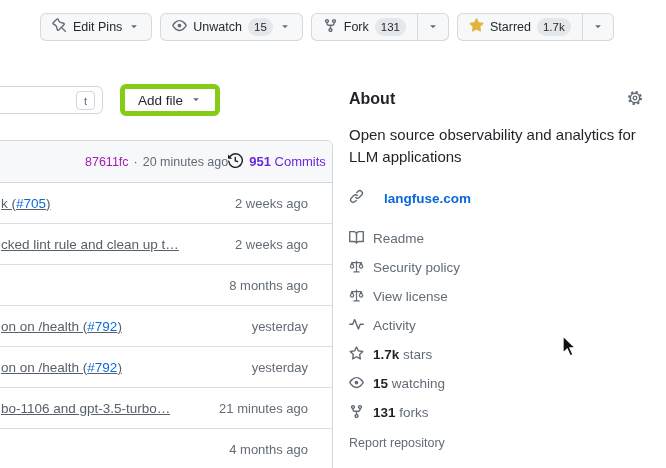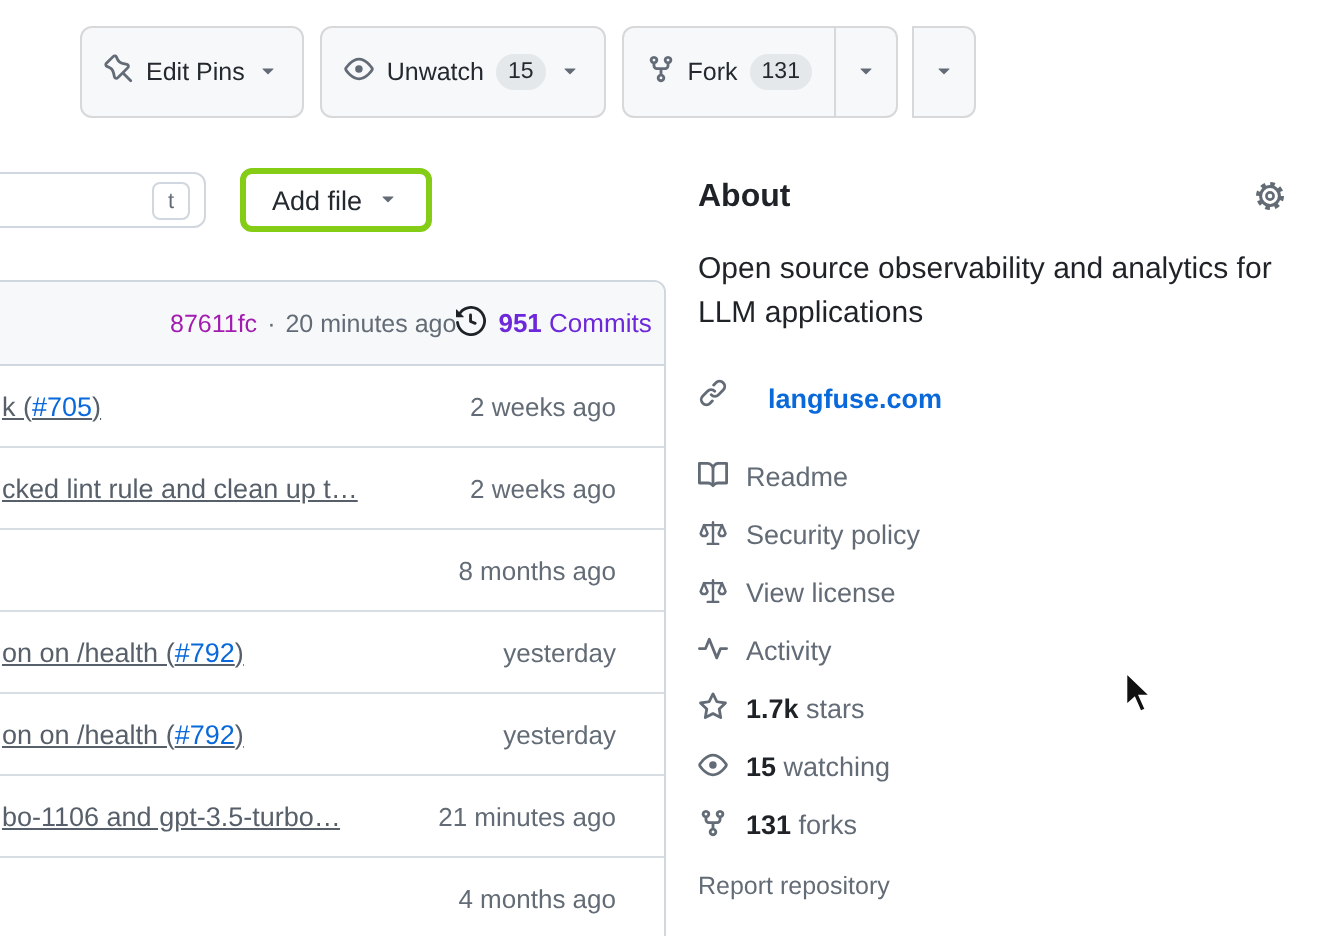--- a/index.html
+++ b/index.html
@@ -5,21 +5,21 @@
   * { box-sizing: border-box; }
   body { margin:0; background:#fff; }
   .stage {
     position:relative; width:666px; height:468px; overflow:hidden;
     background:#fff; font-family:"Liberation Sans","DejaVu Sans",sans-serif;
     color:#1f2328; -webkit-font-smoothing:antialiased;
   }
   
   .actions { position:absolute; top:13px; left:40px; display:flex; gap:8px; }
   .btn {
-    display:inline-flex; align-items:center; gap:6px; height:46px;
+    display:inline-flex; align-items:center; gap:6px; height:28px;
     padding:0 11px; background:#f6f8fa; border:1px solid rgba(31,35,40,0.15);
     border-radius:6px; font-size:12.5px; font-weight:500; color:#24292f;
     white-space:nowrap; cursor:pointer;
   }
   .btn-group { display:flex; }
   .btn-group .btn-main { border-radius:6px 0 0 6px; }
   .btn-group .btn-caret { border-radius:0 6px 6px 0; margin-left:-1px; padding:0 9px; }
   .counter {
     background:rgba(175,184,193,0.25); border-radius:2em; padding:0 6px;
     font-size:11.5px; line-height:18px; font-weight:500; color:#24292f;
@@ -33,21 +33,21 @@
     border:1px solid #d0d7de; border-radius:6px; background:#fff;
   }
   .kbd {
     position:absolute; right:7px; top:4px; width:19px; height:19px;
     border:1px solid #d0d7de; border-radius:4px; font-size:11px; color:#636c76;
     display:flex; align-items:center; justify-content:center; background:#fff;
   }
   .addfile-btn {
     position:absolute; left:120px; top:84px; height:32px;
     display:inline-flex; align-items:center; gap:7px; padding:0 13px;
-    background:#fff; border:3px solid #84cc16; border-radius:6px;
+    background:#fff; border:5px solid #84cc16; border-radius:6px;
     font-size:13.5px; font-weight:500; color:#24292f; cursor:pointer;
   }
   .code-group { position:absolute; left:215px; top:84px; display:flex; }
   .code-btn {
     display:inline-flex; align-items:center; gap:7px; height:32px; padding:0 12px;
     background:#1f883d; color:#fff; border:1px solid rgba(31,35,40,0.15);
     font-size:13.5px; font-weight:500; cursor:pointer;
   }
   .code-main { border-radius:6px 0 0 6px; border-right:1px solid rgba(0,0,0,0.18); }
   .code-caret { border-radius:0 6px 6px 0; border-left:none; padding:0 9px; }
@@ -125,20 +125,27 @@
         <span class="counter">131</span>
       </button>
       <button class="btn btn-caret">
         <span class="caret"><svg width="12" height="12" viewBox="0 0 16 16">
               <path fill="currentColor" d="m4.427 7.427 3.396 3.396a.25.25 0 0 0 .354 0l3.396-3.396A.25.25 0 0 0 11.396 7H4.604a.25.25 0 0 0-.177.427Z"></path>
             </svg></span>
       </button>
     </div>
 
     <div class="btn-group">
+      <button class="btn btn-main">
+        <span style="color:#e3b341;flex:none;"><svg width="15" height="15" viewBox="0 0 16 16">
+              <path fill="currentColor" d="M8 .25a.75.75 0 0 1 .673.418l1.882 3.815 4.21.612a.75.75 0 0 1 .416 1.279l-3.046 2.97.719 4.192a.751.751 0 0 1-1.088.791L8 12.347l-3.766 1.98a.75.75 0 0 1-1.088-.79l.72-4.194L.818 6.374a.75.75 0 0 1 .416-1.28l4.21-.611L7.327.668A.75.75 0 0 1 8 .25Z"></path>
+            </svg></span>
+        <span>Starred</span>
+        <span class="counter">1.7k</span>
+      </button>
       <button class="btn btn-caret">
         <span class="caret"><svg width="12" height="12" viewBox="0 0 16 16">
               <path fill="currentColor" d="m4.427 7.427 3.396 3.396a.25.25 0 0 0 .354 0l3.396-3.396A.25.25 0 0 0 11.396 7H4.604a.25.25 0 0 0-.177.427Z"></path>
             </svg></span>
       </button>
     </div>
   </div>
 
   <div class="search-box">
     <span class="kbd">t</span>

